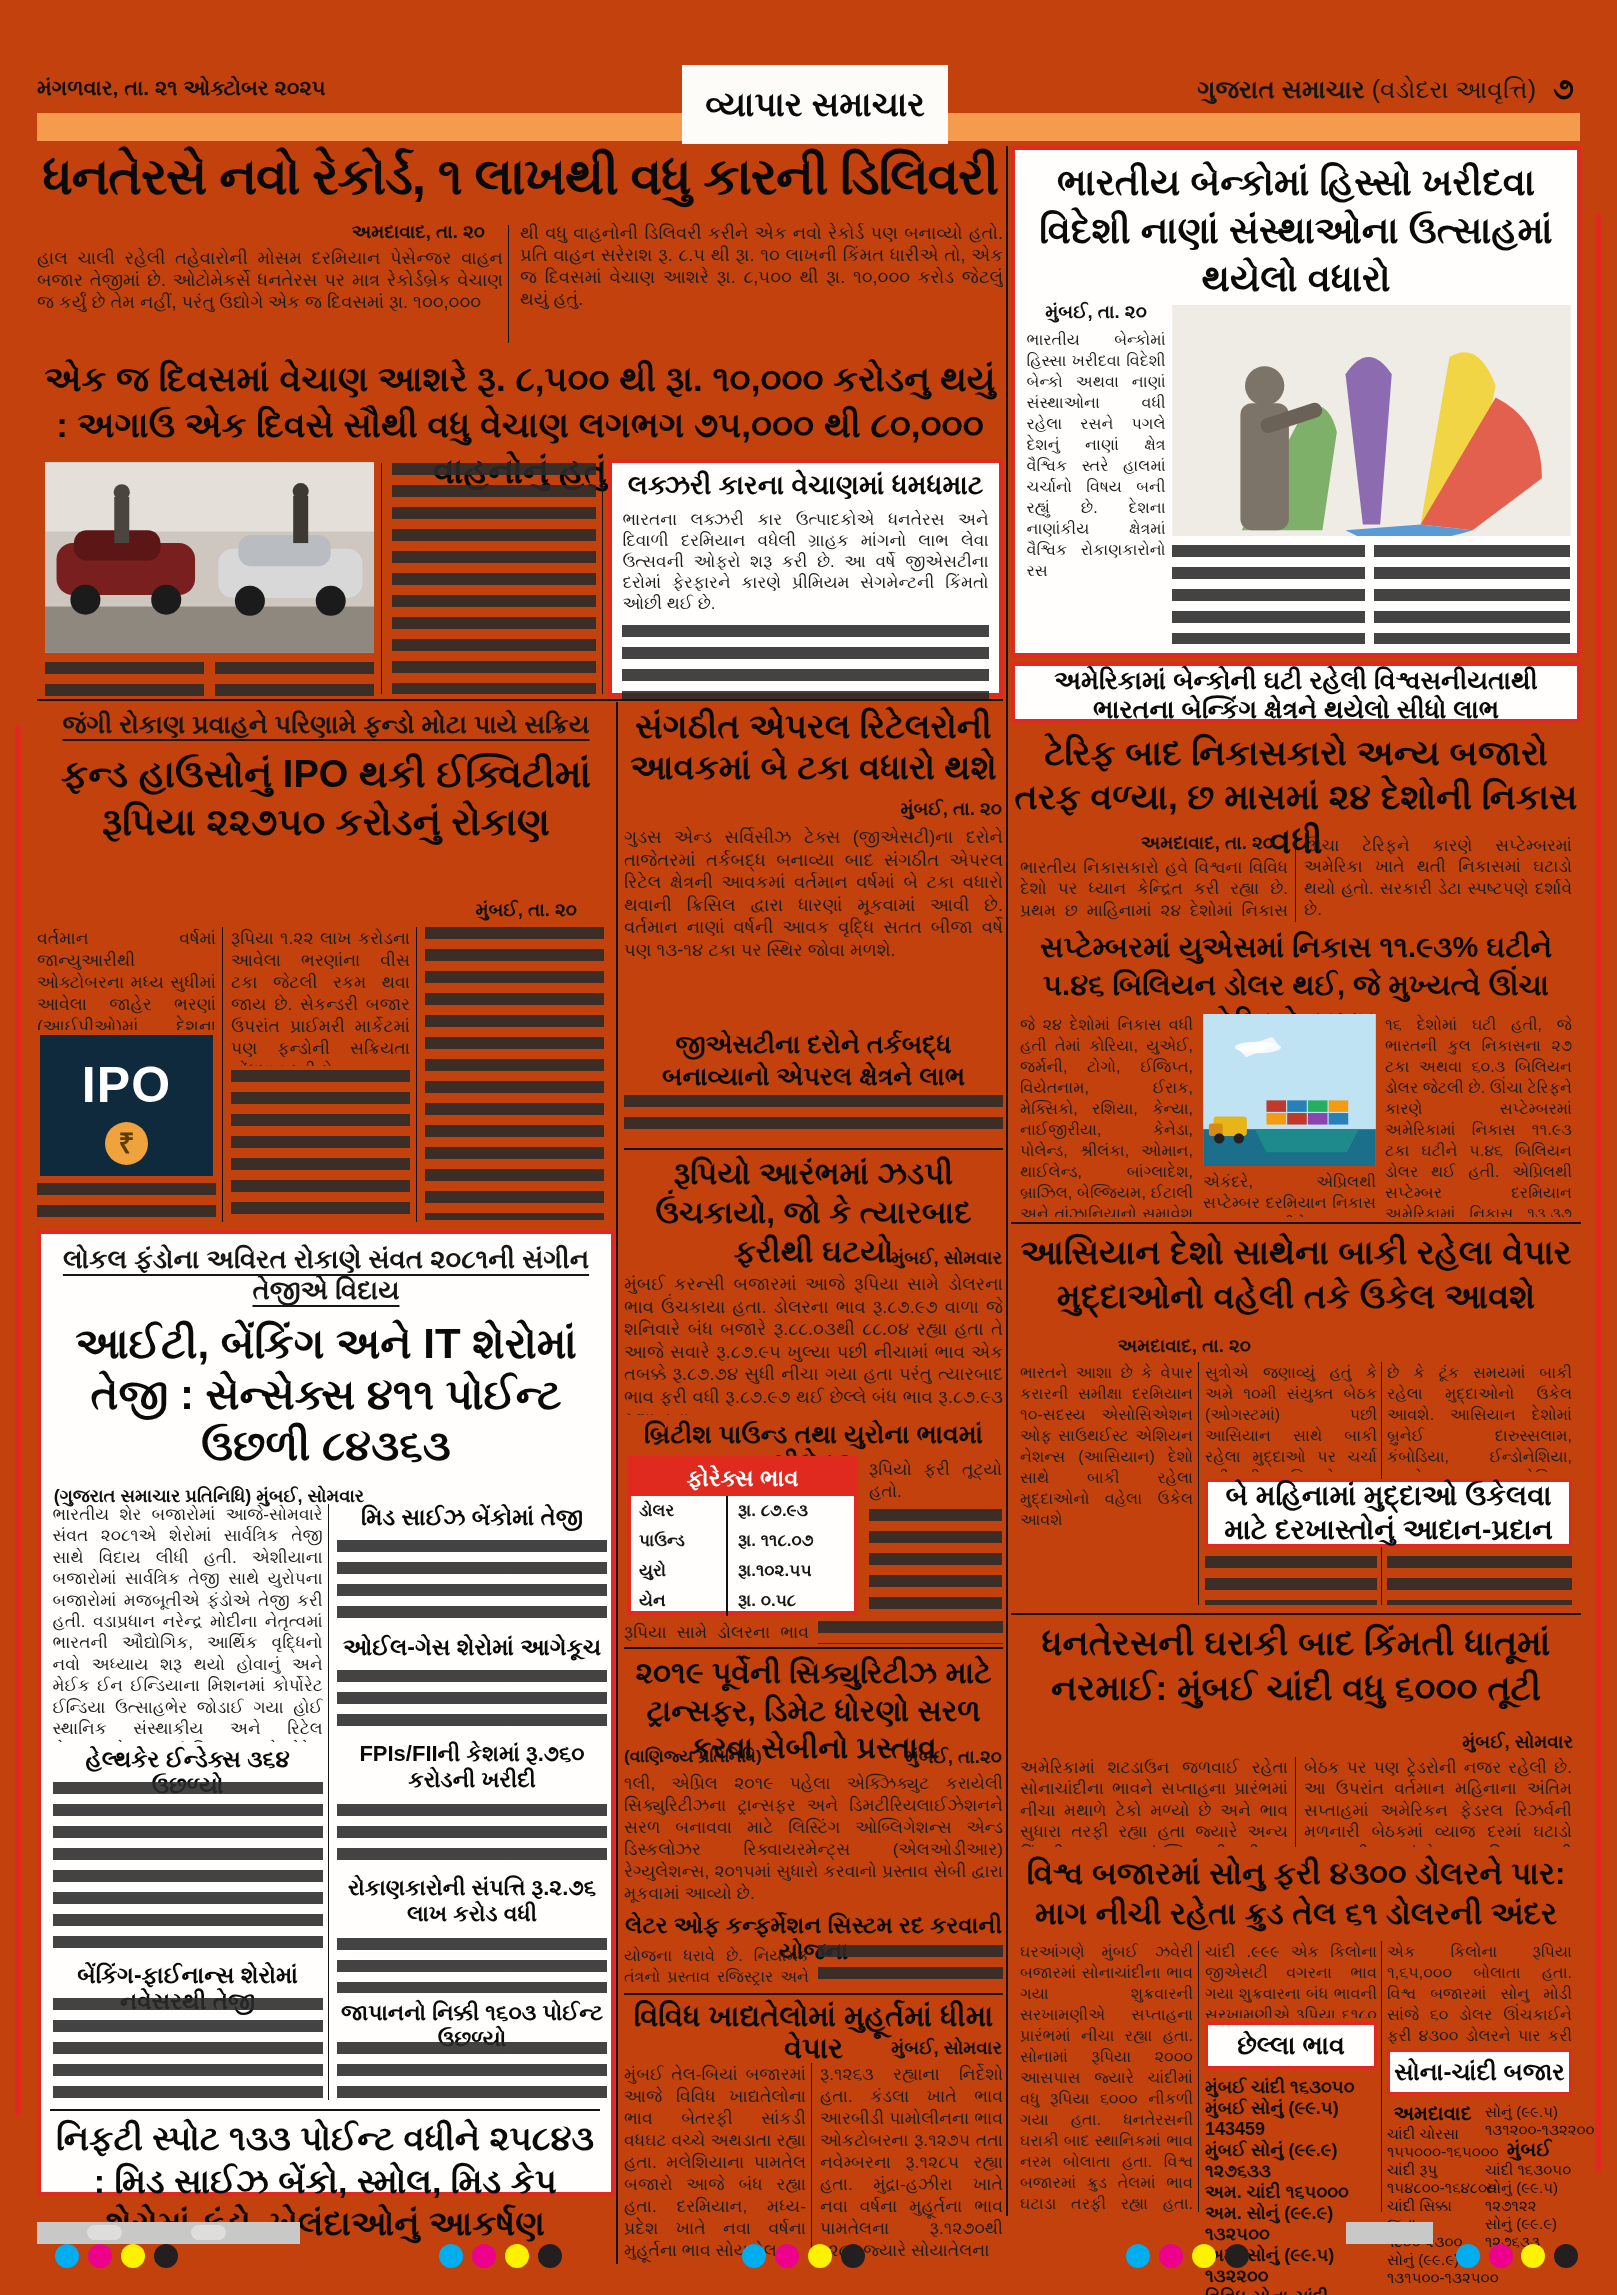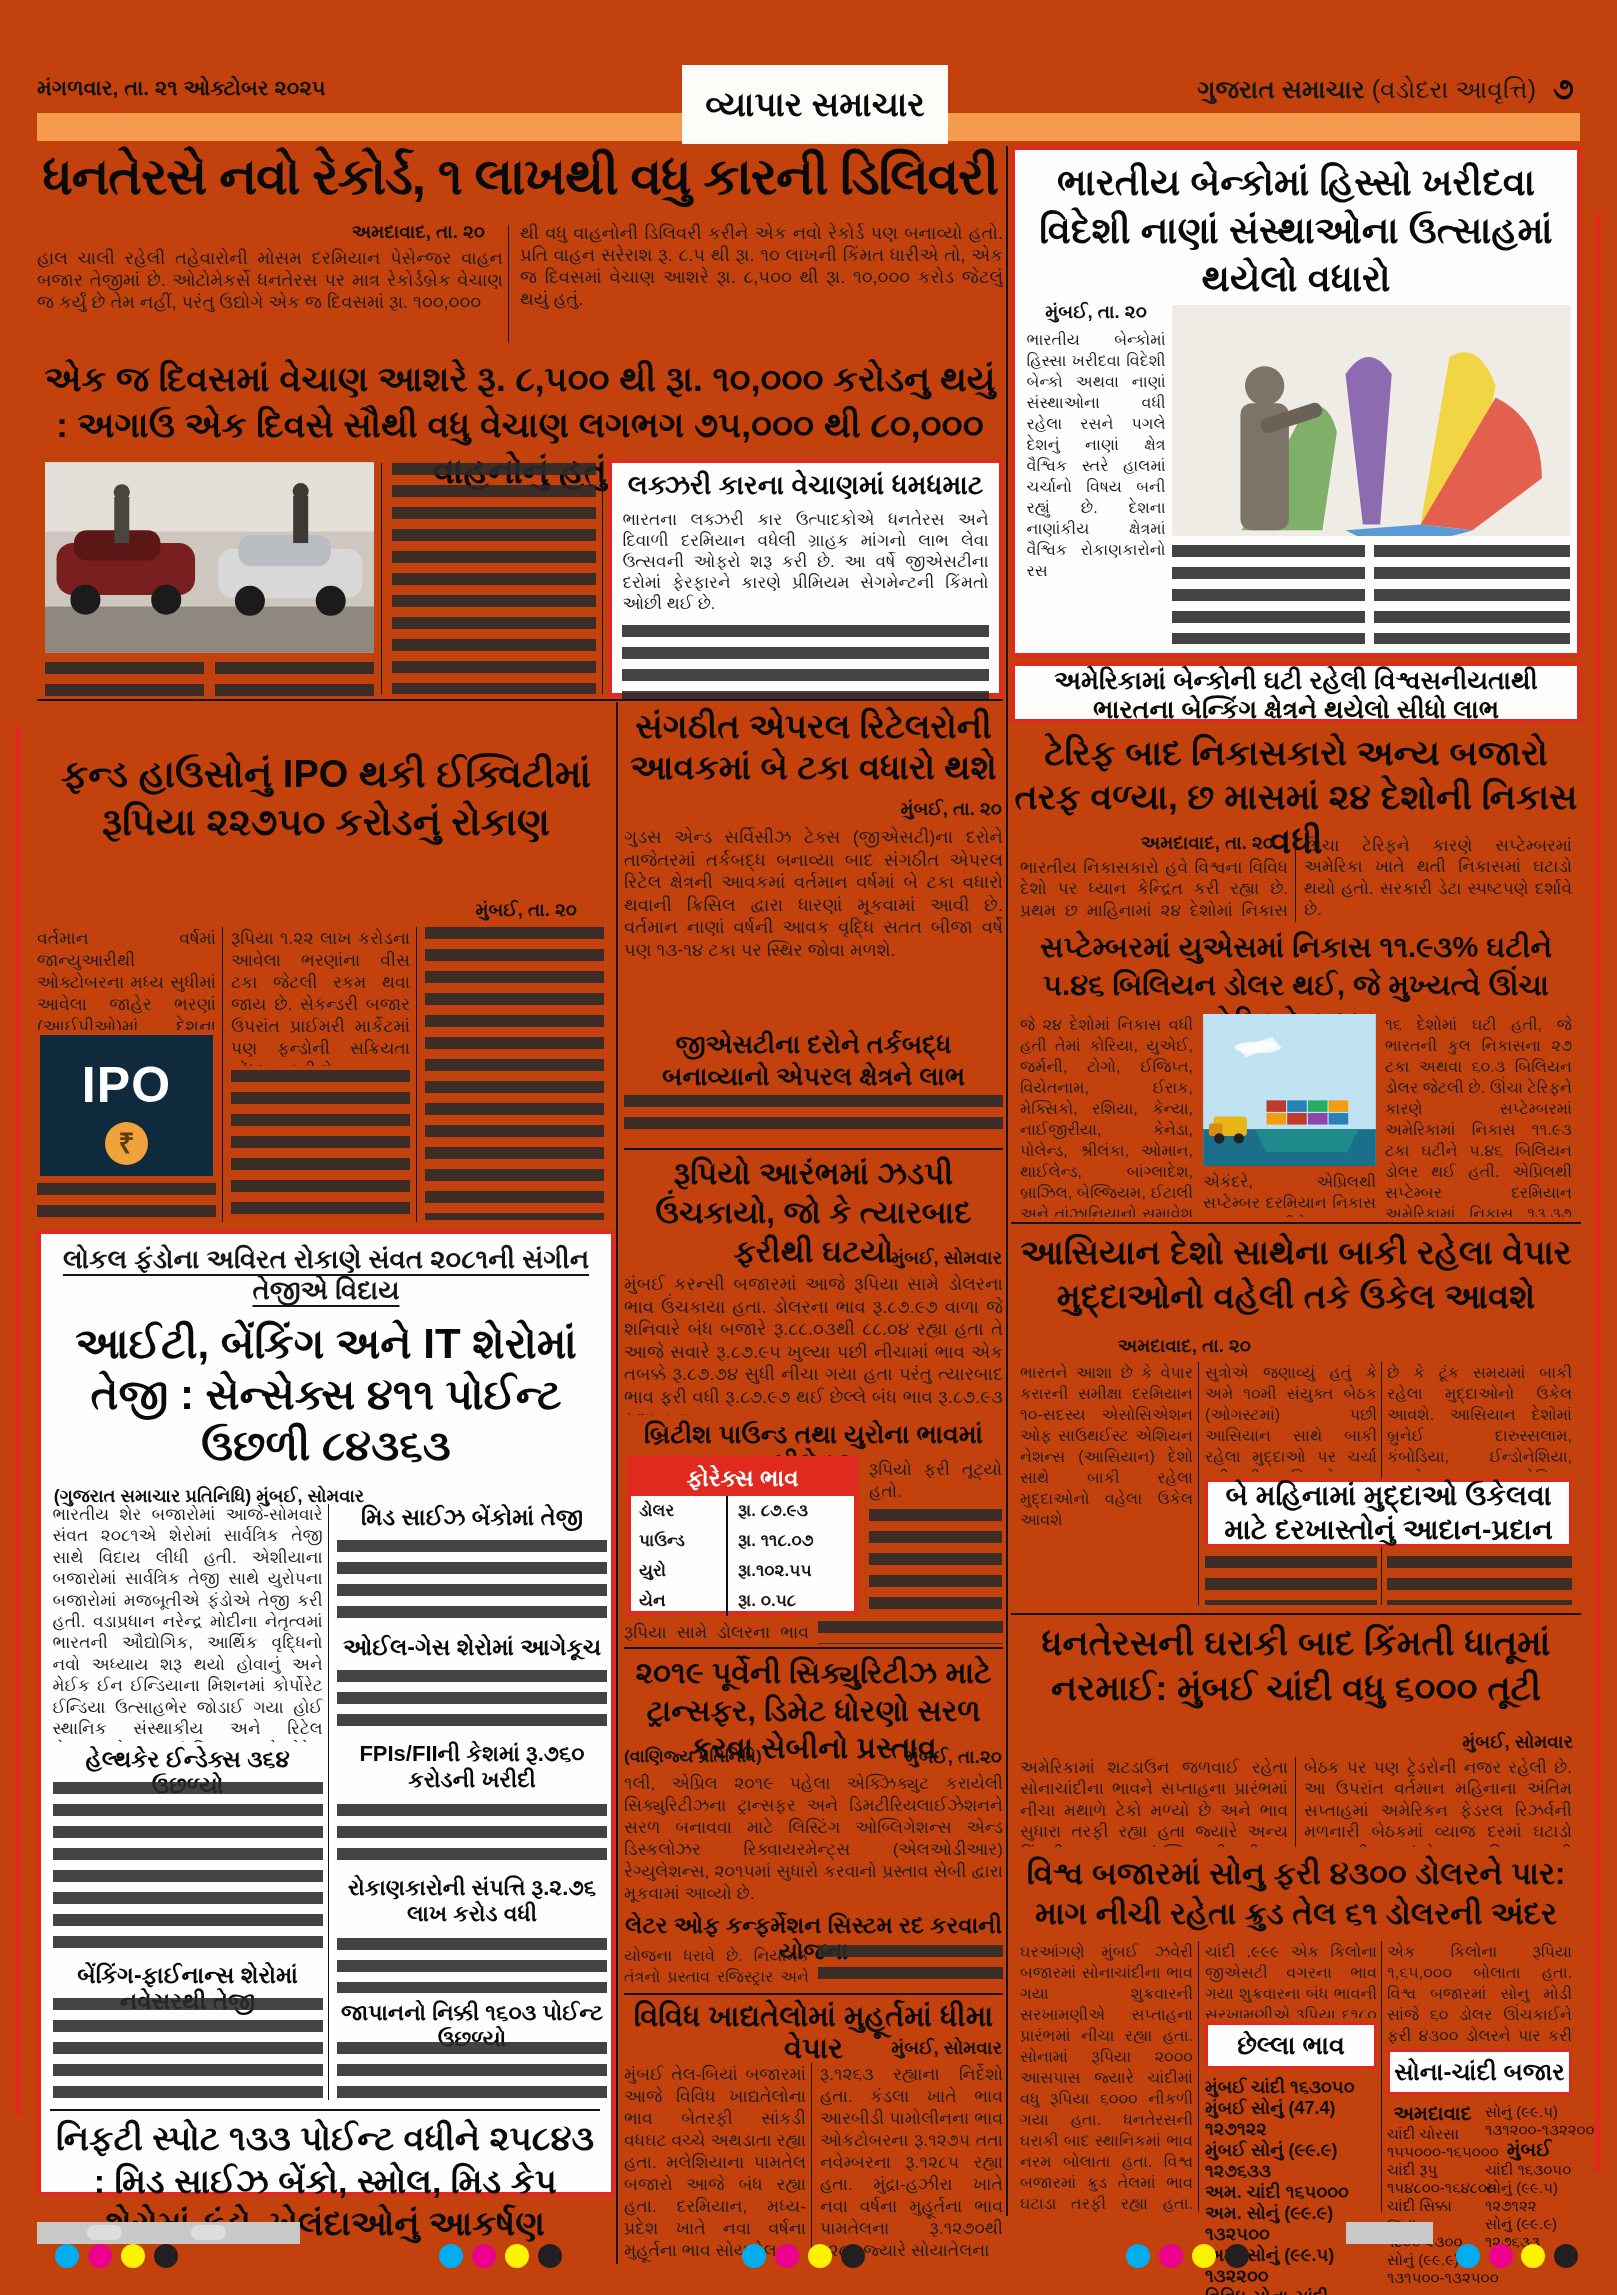--- a/index.html
+++ b/index.html
@@ -80,20 +80,21 @@
   <div class="a rulev" style="left:602px;top:463px;height:231px;width:1.2px;"></div>
 
   <div class="a redbox" style="left:608px;top:459px;width:395px;height:238px;">
     <div class="hl ctr" style="font-size:26.6px;margin-top:8px;">લક્ઝરી કારના વેચાણમાં ધમધમાટ</div>
     <div class="body ovh" style="margin:8px 10.4px 0 10.4px;height:110px;font-size:17px;line-height:21px;">ભારતના લક્ઝરી કાર ઉત્પાદકોએ ધનતેરસ અને દિવાળી દરમિયાન વધેલી ગ્રાહક માંગનો લાભ લેવા ઉત્સવની ઓફરો શરૂ કરી છે. આ વર્ષે જીએસટીના દરોમાં ફેરફારને કારણે પ્રીમિયમ સેગમેન્ટની કિંમતો ઓછી થઈ છે.</div>
     <div class="tl" style="margin:5.8px 10.4px;height:75px;"></div>
   </div>
 
   <div class="a ruleh" style="left:37px;top:699px;width:966px;"></div>
 
+  <div class="a kick ctr" style="left:37px;top:710px;width:578px;font-size:25.4px;">જંગી રોકાણ પ્રવાહને પરિણામે ફન્ડો મોટા પાયે સક્રિય</div>
   <div class="a hl ctr" style="left:37px;top:751px;width:578px;font-size:38px;line-height:1.25;">ફન્ડ હાઉસોનું IPO થકી ઈક્વિટીમાં રૂપિયા ૨૨૭૫૦ કરોડનું રોકાણ</div>
   <div class="a dl rt" style="left:323px;top:899px;width:254px;">મુંબઈ, તા. ૨૦</div>
   <div class="a body ovh" style="left:37px;top:927px;width:179px;height:103px;">વર્તમાન વર્ષમાં જાન્યુઆરીથી ઓક્ટોબરના મધ્ય સુધીમાં આવેલા જાહેર ભરણાં (આઈપીઓ)માં દેશના મ્યુચ્યુઅલ ફન્ડોએ અંદાજે રૂપિયા ૨૨૭૫૦ કરોડનું રોકાણ કર્યું છે.</div>
   <div class="a" style="left:40px;top:1035px;width:173px;height:141px;background:#0e2a3c;">
     <div style="color:#ffffff;font-weight:bold;font-size:50px;text-align:center;margin-top:21px;letter-spacing:1.2px;">IPO</div>
     <div style="width:43px;height:43px;border-radius:50%;background:#f0a23c;color:#5b3b06;font-weight:bold;font-size:28px;text-align:center;line-height:43px;margin:8px auto 0 auto;">₹</div>
   </div>
   <div class="a tl" style="left:37px;top:1183px;width:179px;height:37px;"></div>
   <div class="a rulev" style="left:222px;top:927px;height:295px;width:1.2px;"></div>
   <div class="a body ovh" style="left:231px;top:927px;width:179px;height:139px;">રૂપિયા ૧.૨૨ લાખ કરોડના આવેલા ભરણાંના વીસ ટકા જેટલી રકમ થવા જાય છે. સેકન્ડરી બજાર ઉપરાંત પ્રાઈમરી માર્કેટમાં પણ ફન્ડોની સક્રિયતા નોંધપાત્ર રહી છે.</div>
@@ -261,21 +262,21 @@
   <div class="a body ovh" style="left:1304px;top:1757px;width:268px;height:90px;font-size:17px;line-height:21.4px;">બેઠક પર પણ ટ્રેડરોની નજર રહેલી છે. આ ઉપરાંત વર્તમાન મહિનાના અંતિમ સપ્તાહમાં અમેરિકન ફેડરલ રિઝર્વની મળનારી બેઠકમાં વ્યાજ દરમાં ઘટાડો આવવાની ધારણાંએ પણ ભૂમિકા ભજવી છે.</div>
   <div class="a hl ctr" style="left:1011px;top:1854px;width:570px;font-size:31px;line-height:1.3;">વિશ્વ બજારમાં સોનુ ફરી ૪૩૦૦ ડોલરને પાર: માગ નીચી રહેતા ક્રુડ તેલ ૬૧ ડોલરની અંદર</div>
   <div class="a body ovh" style="left:1020px;top:1941px;width:173px;height:271px;font-size:16px;line-height:21px;">ઘરઆંગણે મુંબઈ ઝવેરી બજારમાં સોનાચાંદીના ભાવ ગયા શુક્રવારની સરખામણીએ સપ્તાહના પ્રારંભમાં નીચા રહ્યા હતા. સોનામાં રૂપિયા ૨૦૦૦ આસપાસ જ્યારે ચાંદીમાં વધુ રૂપિયા ૬૦૦૦ નીકળી ગયા હતા. ધનતેરસની ઘરાકી બાદ સ્થાનિકમાં ભાવ નરમ બોલાતા હતા. વિશ્વ બજારમાં ક્રુડ તેલમાં ભાવ ઘટાડા તરફી રહ્યા હતા. માગમાં</div>
   <div class="a rulev" style="left:1198px;top:1941px;height:271px;width:1.2px;"></div>
   <div class="a body ovh" style="left:1205px;top:1941px;width:172px;height:77px;font-size:16px;line-height:21px;">ચાંદી .૯૯૯ એક કિલોના જીએસટી વગરના ભાવ ગયા શુક્રવારના બંધ ભાવની સરખામણીએ રૂપિયા ૬૧૮૦ ઘટી રૂપિયા ૧,૬૩,૦૫૦ ક્વોટ થતા હતા.</div>
   <div class="a redbox" style="left:1205px;top:2022px;width:172px;height:47px;display:flex;align-items:center;justify-content:center;border-width:3.5px;">
     <div class="hl" style="font-size:25.4px;">છેલ્લા ભાવ</div>
   </div>
   <div class="a" style="left:1205px;top:2077px;width:172px;">
     <div class="price-line">મુંબઈ ચાંદી ૧૬૩૦૫૦</div>
-    <div class="price-line">મુંબઈ સોનું (47.4) ૧૨૭૧૨૨</div>
+    <div class="price-line">મુંબઈ સોનું (૯૯.૫) 143459</div>
     <div class="price-line">મુંબઈ સોનું (૯૯.૯) ૧૨૭૬૩૩</div>
     <div class="price-line">અમ. ચાંદી ૧૬૫૦૦૦</div>
     <div class="price-line">અમ. સોનું (૯૯.૯) ૧૩૨૫૦૦</div>
     <div class="price-line">અમ. સોનું (૯૯.૫) ૧૩૨૨૦૦</div>
     <div class="price-line">વિવિધ સોના-ચાંદી બજાર</div>
   </div>
   <div class="a rulev" style="left:1381px;top:1941px;height:271px;width:1.2px;"></div>
   <div class="a body ovh" style="left:1387px;top:1941px;width:185px;height:105px;font-size:16px;line-height:21px;">એક કિલોના રૂપિયા ૧,૬૫,૦૦૦ બોલાતા હતા. વિશ્વ બજારમાં સોનુ મોડી સાંજે ૬૦ ડોલર ઊંચકાઈને ફરી ૪૩૦૦ ડોલરને પાર કરી ૪૩૧૪ ડોલર મુકાતુ હતું. ચાંદી પણ પ્રતિ ઔંસ વધી ૫૨.૪૦ ડોલર મુકાતી હતી.</div>
   <div class="a redbox" style="left:1387px;top:2049px;width:185px;height:46px;display:flex;align-items:center;justify-content:center;border-width:3.5px;">
     <div class="hl" style="font-size:24px;">સોના-ચાંદી બજાર</div>

